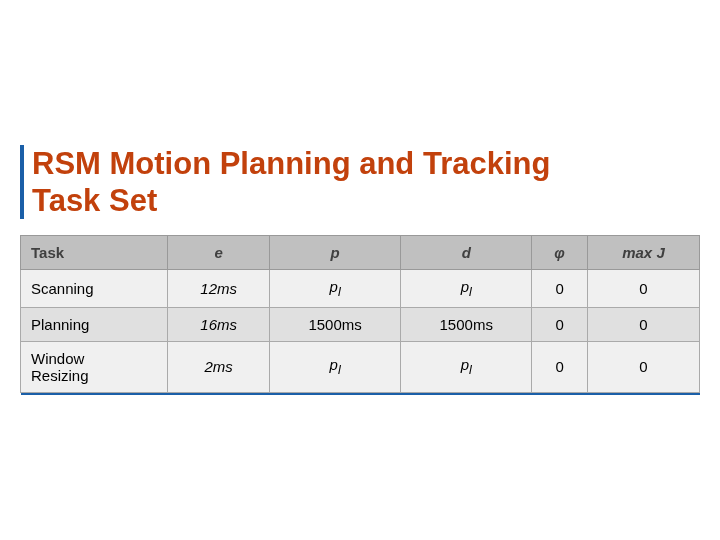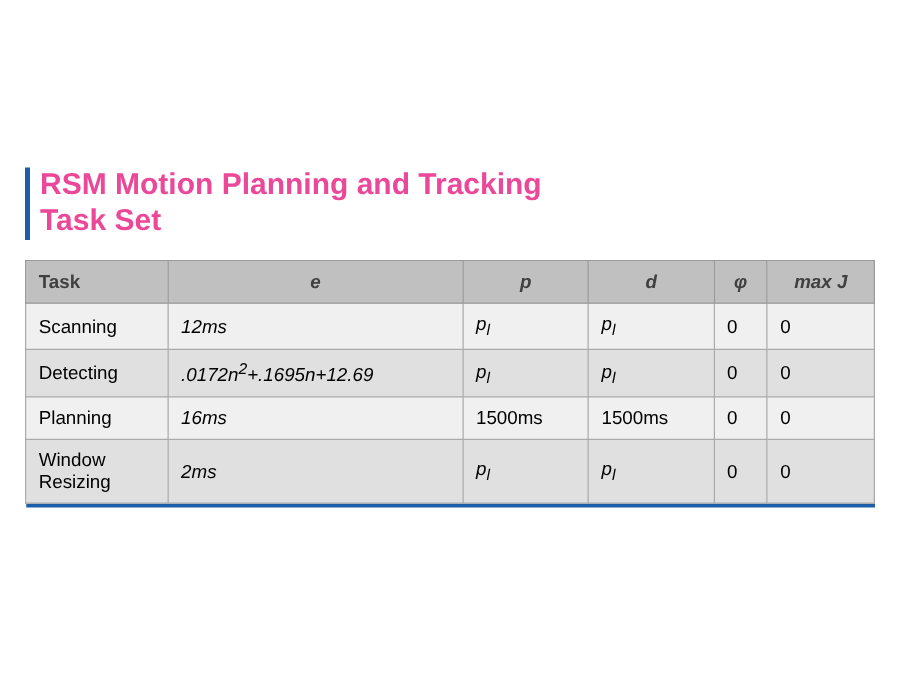--- a/index.html
+++ b/index.html
@@ -14,23 +14,23 @@
       height: 540px;
       overflow: hidden;
     }
 
     .container {
       width: 700px;
       padding: 20px 10px;
     }
 
     .title {
-      font-size: 24px;
+      font-size: 31px;
       font-weight: bold;
-      color: #ec4899;
+      color: #c2410c;
       margin-bottom: 16px;
       line-height: 1.2;
       border-left: 4px solid #1a5fa8;
       padding-left: 8px;
     }
 
     table {
       width: 100%;
       border-collapse: collapse;
       font-size: 15px;
@@ -57,20 +57,21 @@
       background-color: #f0f0f0;
     }
 
     tbody tr:nth-child(even) {
       background-color: #e0e0e0;
     }
 
     tbody td {
       padding: 8px 10px;
       border: 1px solid #aaa;
+      text-align: center;
       color: #000;
     }
 
     tbody td.task-name {
       text-align: left;
       font-weight: normal;
       margin-left: 30px;
     }
 
     tfoot tr td {
@@ -102,28 +103,20 @@
     <tbody id="table-body">
     <tr>
           <td class="task-name">Scanning</td>
           <td style="font-style: italic;">12ms</td>
           <td><span style="font-style:italic;">p<sub>l</sub></span></td>
           <td><span style="font-style:italic;">p<sub>l</sub></span></td>
           <td>0</td>
           <td>0</td>
         </tr>
         <tr>
-          <td class="task-name">Detecting</td>
-          <td style="font-style: italic;">.0172n<sup>2</sup>+.1695n+12.69</td>
-          <td><span style="font-style:italic;">p<sub>l</sub></span></td>
-          <td><span style="font-style:italic;">p<sub>l</sub></span></td>
-          <td>0</td>
-          <td>0</td>
-        </tr>
-        <tr>
           <td class="task-name">Planning</td>
           <td style="font-style: italic;">16ms</td>
           <td>1500ms</td>
           <td>1500ms</td>
           <td>0</td>
           <td>0</td>
         </tr>
         <tr>
           <td class="task-name">Window<br>Resizing</td>
           <td style="font-style: italic;">2ms</td>

